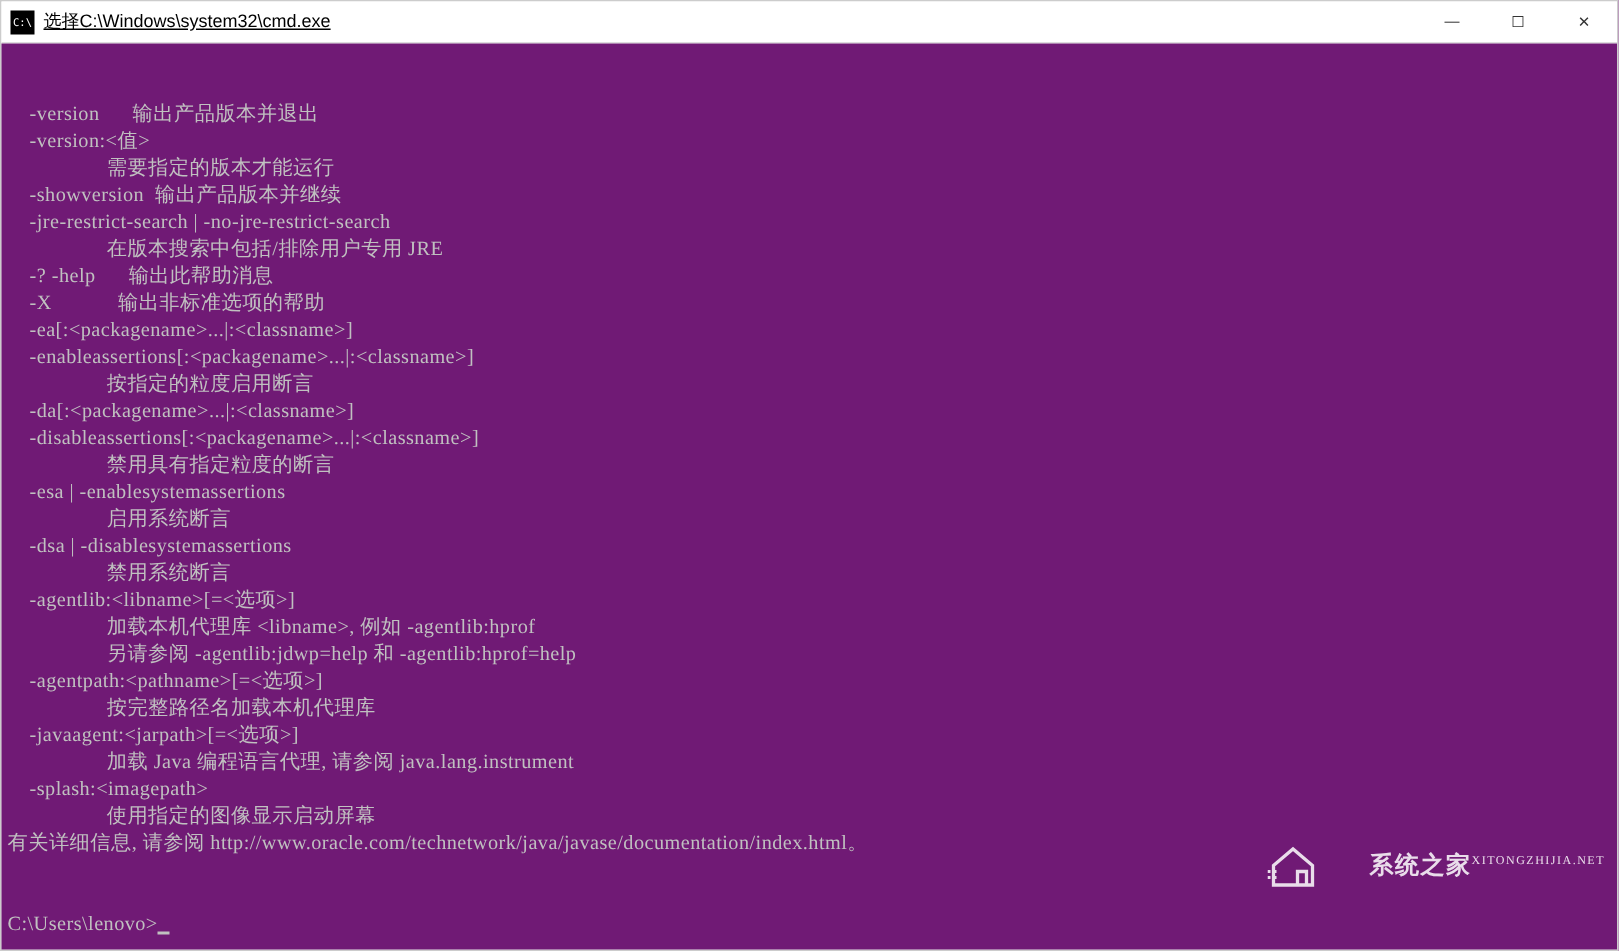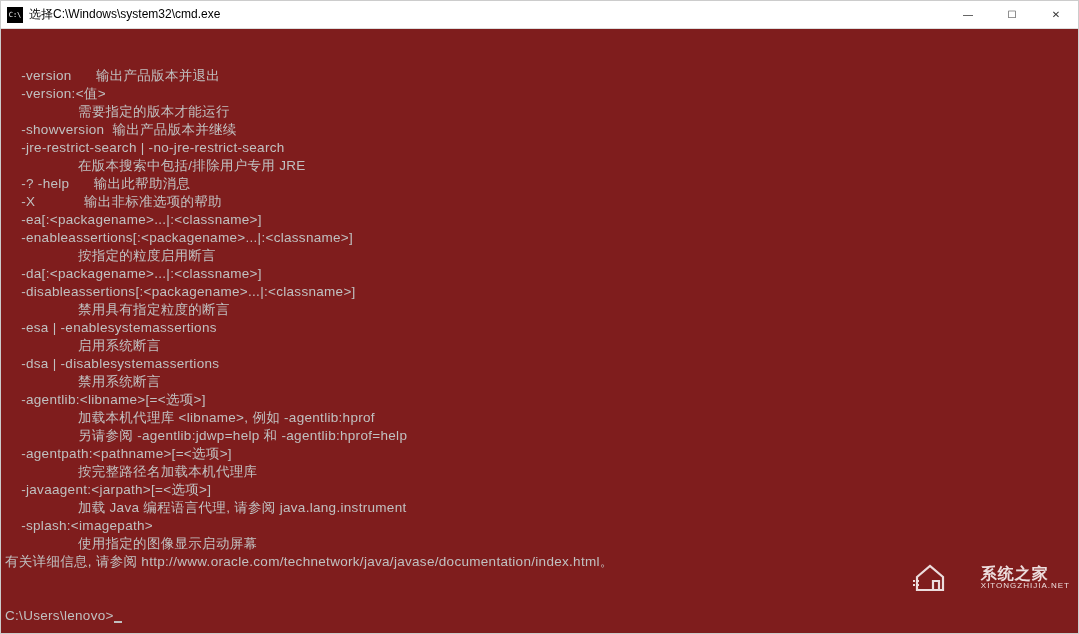--- a/index.html
+++ b/index.html
@@ -35,41 +35,42 @@
       align-items: center;
       justify-content: center;
       color: #fff;
       font-size: 7px;
       font-family: monospace;
     }
     .titlebar-text {
       font-size: 12px;
       color: #000;
       flex: 1;
+      text-decoration: underline;
     }
     .window-controls {
       display: flex;
       height: 100%;
     }
     .window-btn {
       width: 44px;
       height: 100%;
       display: flex;
       align-items: center;
       justify-content: center;
       cursor: pointer;
       font-family: "Segoe UI Symbol", sans-serif;
       font-size: 10px;
       color: #333;
     }
     .terminal {
       flex: 1;
-      background: #7f1d1d;
+      background: #701a75;
       color: #c0c0c0;
-      font-family: Liberation Sans, sans-serif;
+      font-family: Liberation Serif, serif;
       font-size: 13.5px;
       line-height: 18px;
       padding: 2px 4px;
       white-space: pre;
       overflow: hidden;
       letter-spacing: 0.3px;
       position: relative;
     }
     .prompt-line {
       display: flex;
@@ -87,21 +88,21 @@
       position: absolute;
       right: 8px;
       bottom: 4px;
       display: flex;
       align-items: center;
       gap: 6px;
       color: #fff;
       opacity: 0.85;
     }
     .watermark-logo svg { display: block; }
-    .watermark-text { display: flex; flex-direction: column; line-height: 1; margin-left: 28px; }
+    .watermark-text { display: flex; flex-direction: row; line-height: 1; margin-left: 28px; }
     .watermark-main { font-size: 16px; font-weight: bold; letter-spacing: 1px; }
     .watermark-sub { font-size: 8px; letter-spacing: 1px; }
   </style>
 </head>
 <body>
 
 <div class="window">
   <div class="titlebar">
     <div class="titlebar-icon">C:\</div>
     <div class="titlebar-text">选择C:\Windows\system32\cmd.exe</div>

